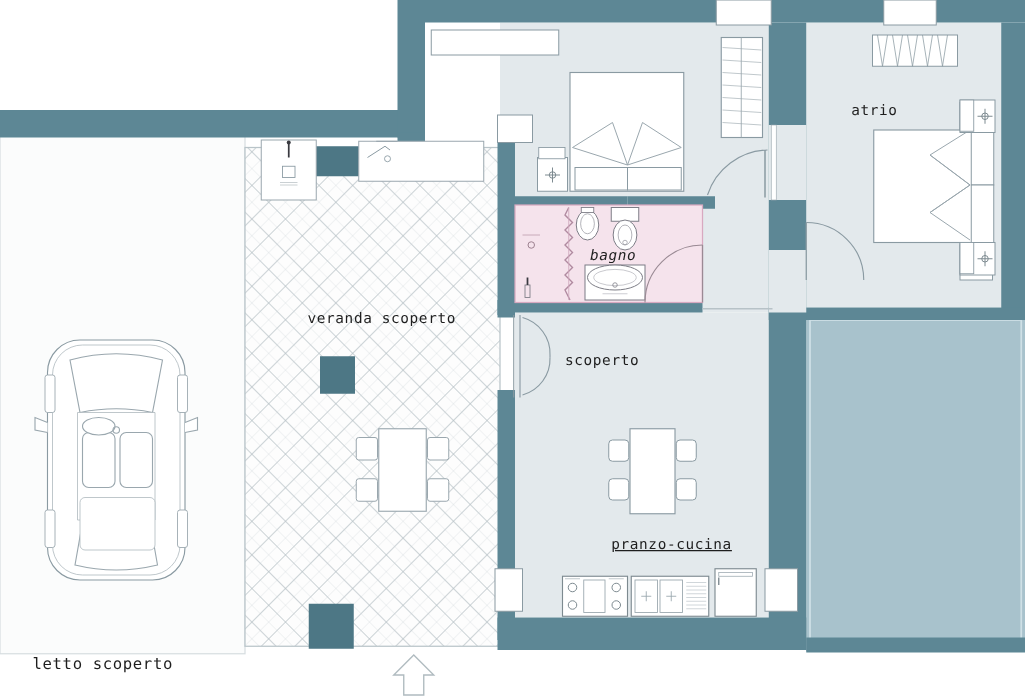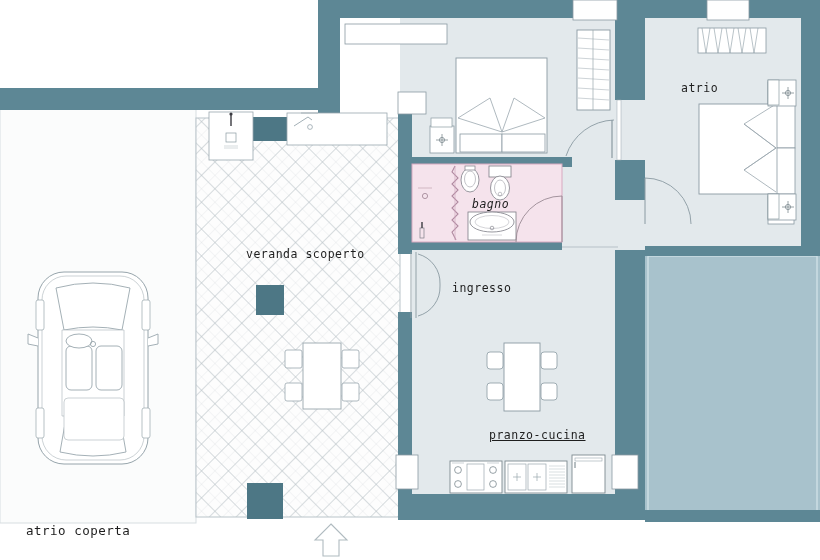--- a/index.html
+++ b/index.html
@@ -396,24 +396,24 @@
         <path d="M331 524 L347 540 L339 540 L339 556 L323 556 L323 540 L315 540 Z" fill="#ffffff" stroke="#b0bbc0" stroke-width="1.1"></path>
       </g>
 
     </g>
   </svg>
 
   <div class="label room" style="left:246px;top:247px;">veranda scoperto</div>
 
   <div class="label room" style="left:472px;top:197px;font-style:italic;">bagno</div>
 
-  <div class="label room" style="left:452px;top:281px;">ingresso</div>
+  <div class="label room" style="left:452px;top:281px;">scoperto</div>
 
   <div class="label room" style="left:489px;top:428px;text-decoration:underline;">pranzo-cucina</div>
 
   <div class="label room" style="left:681px;top:81px;">atrio</div>
 
   <div class="label big" style="left:26px;top:488px;">
-    <div>atrio coperta</div>
+    <div>letto scoperto</div>
     
   </div>
 
 </div>
 
 </body></html>

